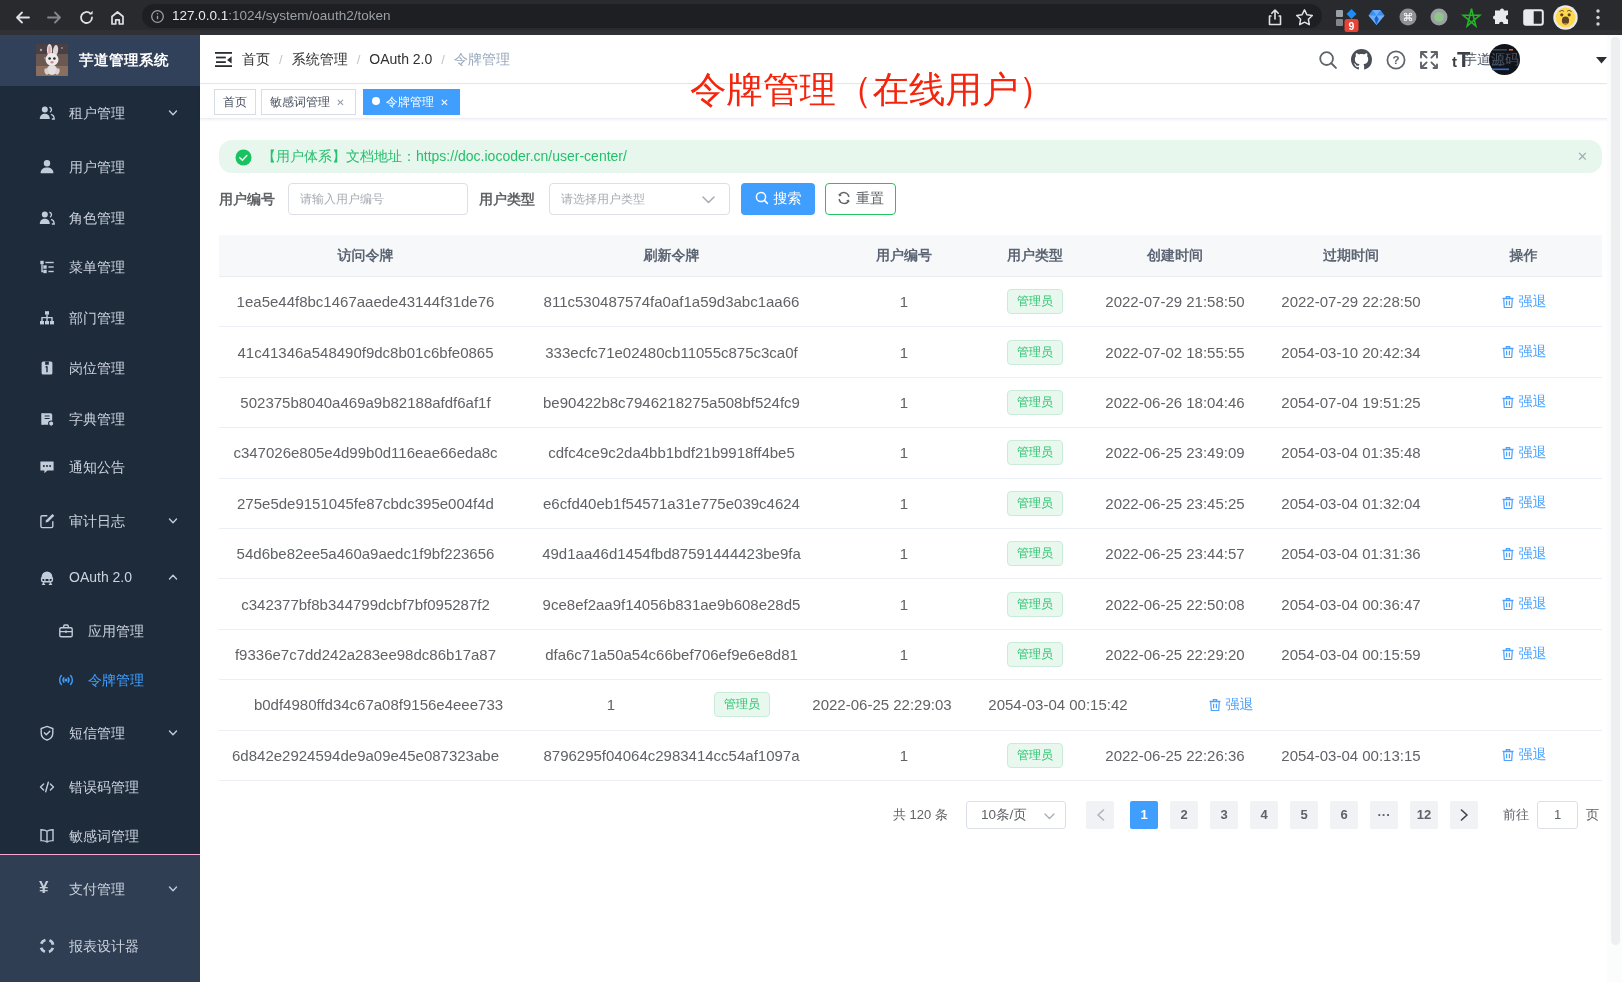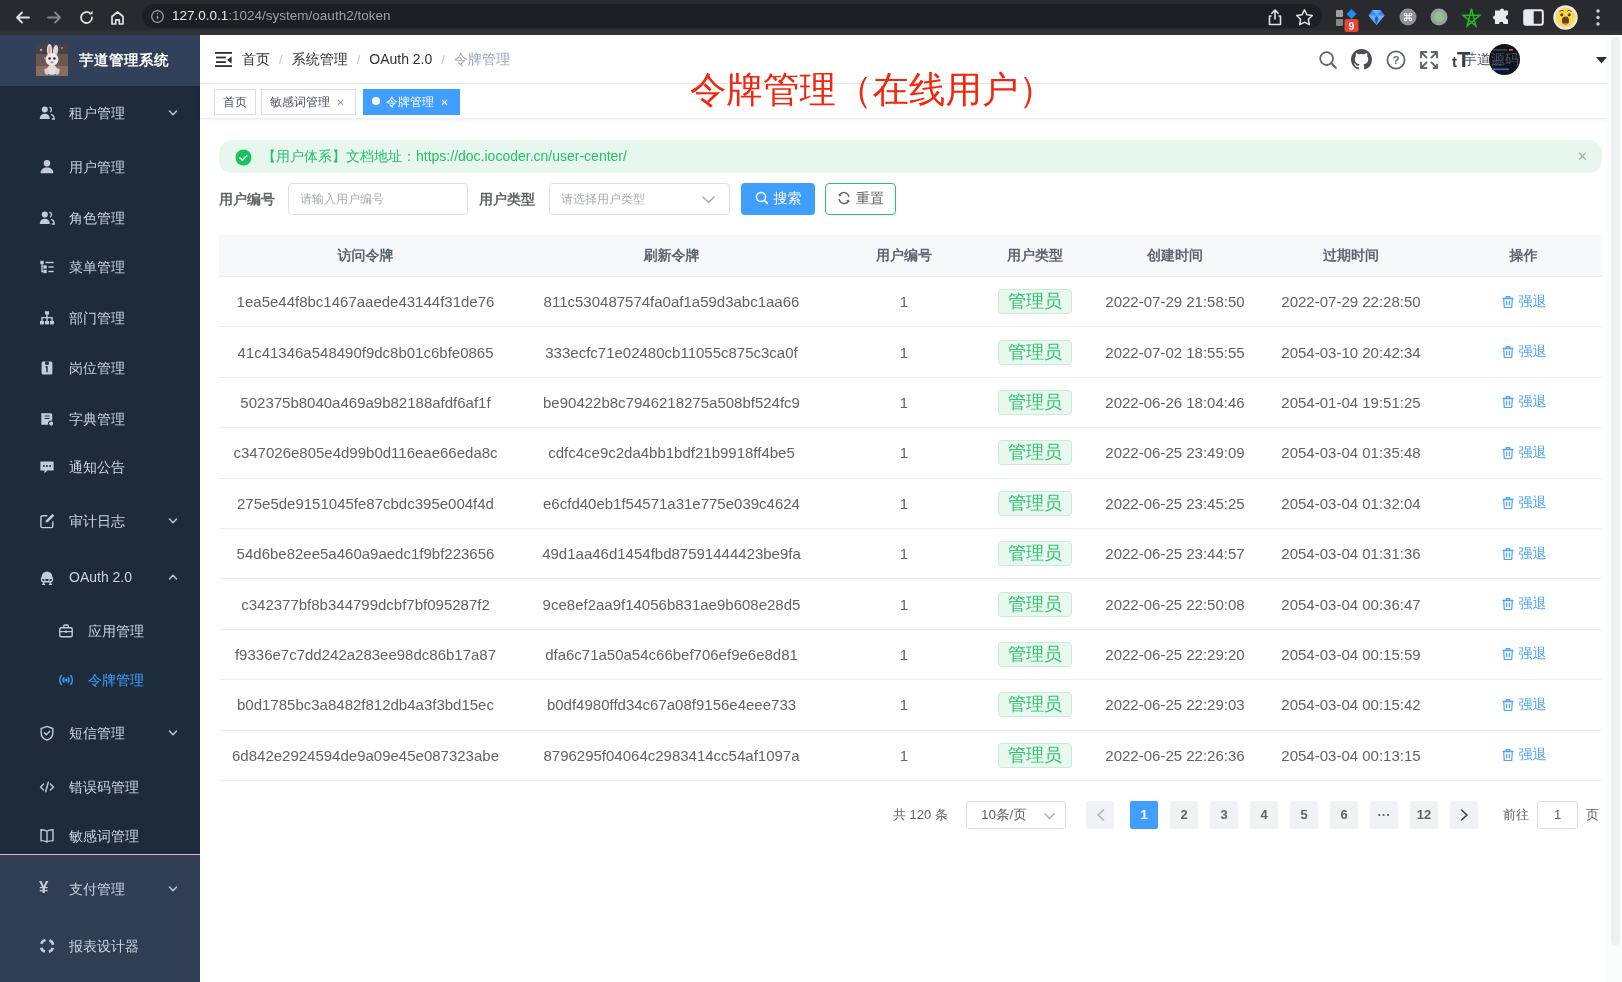--- a/index.html
+++ b/index.html
@@ -46,21 +46,21 @@
  line-height:30px;font-size:12px;color:#a8abb2;padding-left:11px}
 .btn{position:absolute;top:183px;height:32px;border-radius:4px;font-size:14px;line-height:30px;text-align:center}
 
 #table{position:absolute;left:219px;top:235px;width:1383px}
 .tr{display:flex;width:1383px;border-bottom:1px solid #ebeef5;background:#fff}
 .tr.head{background:#f7f8fa;border-bottom:1px solid #e9ecf2}
 .td{flex:none;display:flex;align-items:center;justify-content:center;font-size:14px;color:#606266;white-space:nowrap}
 .head .td{font-weight:bold;color:#5b6472;height:41px}
 .tr:not(.head) .td{height:49.4px;font-size:15px}
 .c1{width:293px}.c2{width:319px}.c3{width:146px}.c4{width:116px}.c5{width:164px}.c6{width:188px}.c7{width:157px}
-.gtag{display:inline-block;height:25px;line-height:23px;padding:0 9px;border:1px solid #c9ecd9;background:#e9f8ef;color:#2cc46f;font-size:18px;border-radius:4px}
+.gtag{display:inline-block;height:25px;line-height:23px;padding:0 9px;border:1px solid #c9ecd9;background:#e9f8ef;color:#2cc46f;font-size:12px;border-radius:4px}
 .kick{color:#4aa1ff;font-size:14px;display:flex;align-items:center;gap:4px}
 
 .pg{position:absolute;top:801px;height:28px;line-height:28px;font-size:13px;color:#606266}
 .pbtn{position:absolute;top:801px;width:28px;height:28px;border-radius:2px;background:#f0f2f5;color:#606266;
  font-size:13px;text-align:center;line-height:28px;font-weight:bold}
 .pbtn.on{background:#409eff;color:#fff}
 .psel{position:absolute;top:801px;height:28px;border:1px solid #dcdfe6;border-radius:3px;background:#fff;font-size:13px;color:#606266}
 </style></head><body>
 <div id="chrome">
 <div class="band"></div>
@@ -432,21 +432,21 @@
       </div>
     </div>
 <div class="tr">
       <div class="td c1">502375b8040a469a9b82188afdf6af1f</div>
       <div class="td c2">be90422b8c7946218275a508bf524fc9</div>
       <div class="td c3">1</div>
       <div class="td c4">
         <span class="gtag">管理员</span>
       </div>
       <div class="td c5">2022-06-26 18:04:46</div>
-      <div class="td c6">2054-01-04 19:51:25</div>
+      <div class="td c6">2054-07-04 19:51:25</div>
       <div class="td c7">
         <span class="kick"><svg width="14" height="14" viewBox="0 0 14 14" style="flex:none">
             <path d="M1.5 3.4h11M5.3 3.2V1.6h3.4v1.6" stroke="#4aa1ff" stroke-width="1.2" fill="none"></path>
             <path d="M2.7 3.6h8.6l-.6 8.9H3.3z" stroke="#4aa1ff" stroke-width="1.2" fill="none"></path>
             <path d="M5.6 5.8v4.4M8.4 5.8v4.4" stroke="#4aa1ff" stroke-width="1.2"></path>
           </svg>强退</span>
       </div>
     </div>
 <div class="tr">
       <div class="td c1">c347026e805e4d99b0d116eae66eda8c</div>
@@ -527,21 +527,20 @@
       <div class="td c6">2054-03-04 00:15:59</div>
       <div class="td c7">
         <span class="kick"><svg width="14" height="14" viewBox="0 0 14 14" style="flex:none">
             <path d="M1.5 3.4h11M5.3 3.2V1.6h3.4v1.6" stroke="#4aa1ff" stroke-width="1.2" fill="none"></path>
             <path d="M2.7 3.6h8.6l-.6 8.9H3.3z" stroke="#4aa1ff" stroke-width="1.2" fill="none"></path>
             <path d="M5.6 5.8v4.4M8.4 5.8v4.4" stroke="#4aa1ff" stroke-width="1.2"></path>
           </svg>强退</span>
       </div>
     </div>
 <div class="tr">
-      <div class="td c1">b0d1785bc3a8482f812db4a3f3bd15ec</div>
       <div class="td c2">b0df4980ffd34c67a08f9156e4eee733</div>
       <div class="td c3">1</div>
       <div class="td c4">
         <span class="gtag">管理员</span>
       </div>
       <div class="td c5">2022-06-25 22:29:03</div>
       <div class="td c6">2054-03-04 00:15:42</div>
       <div class="td c7">
         <span class="kick"><svg width="14" height="14" viewBox="0 0 14 14" style="flex:none">
             <path d="M1.5 3.4h11M5.3 3.2V1.6h3.4v1.6" stroke="#4aa1ff" stroke-width="1.2" fill="none"></path>

